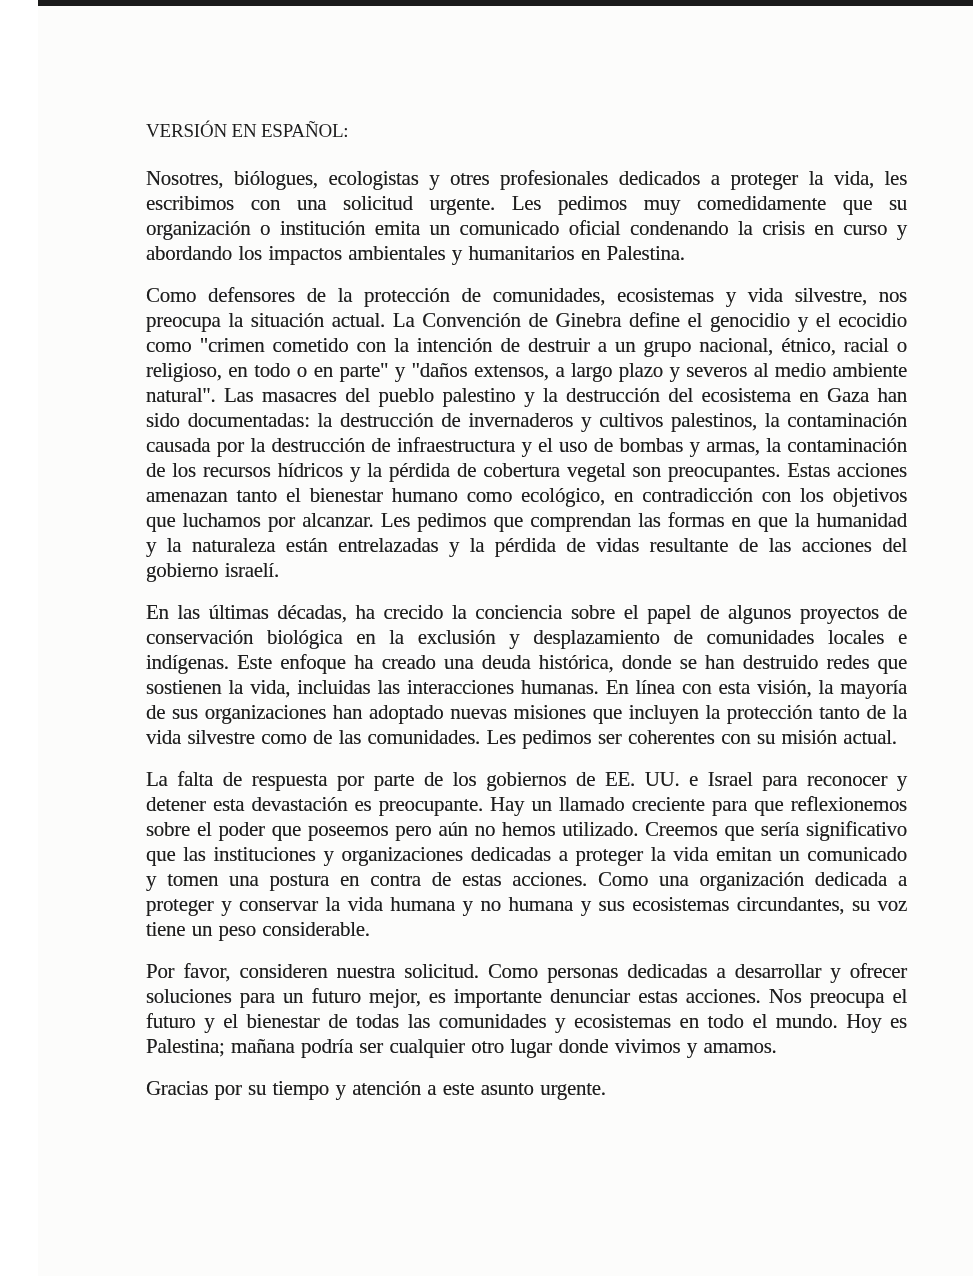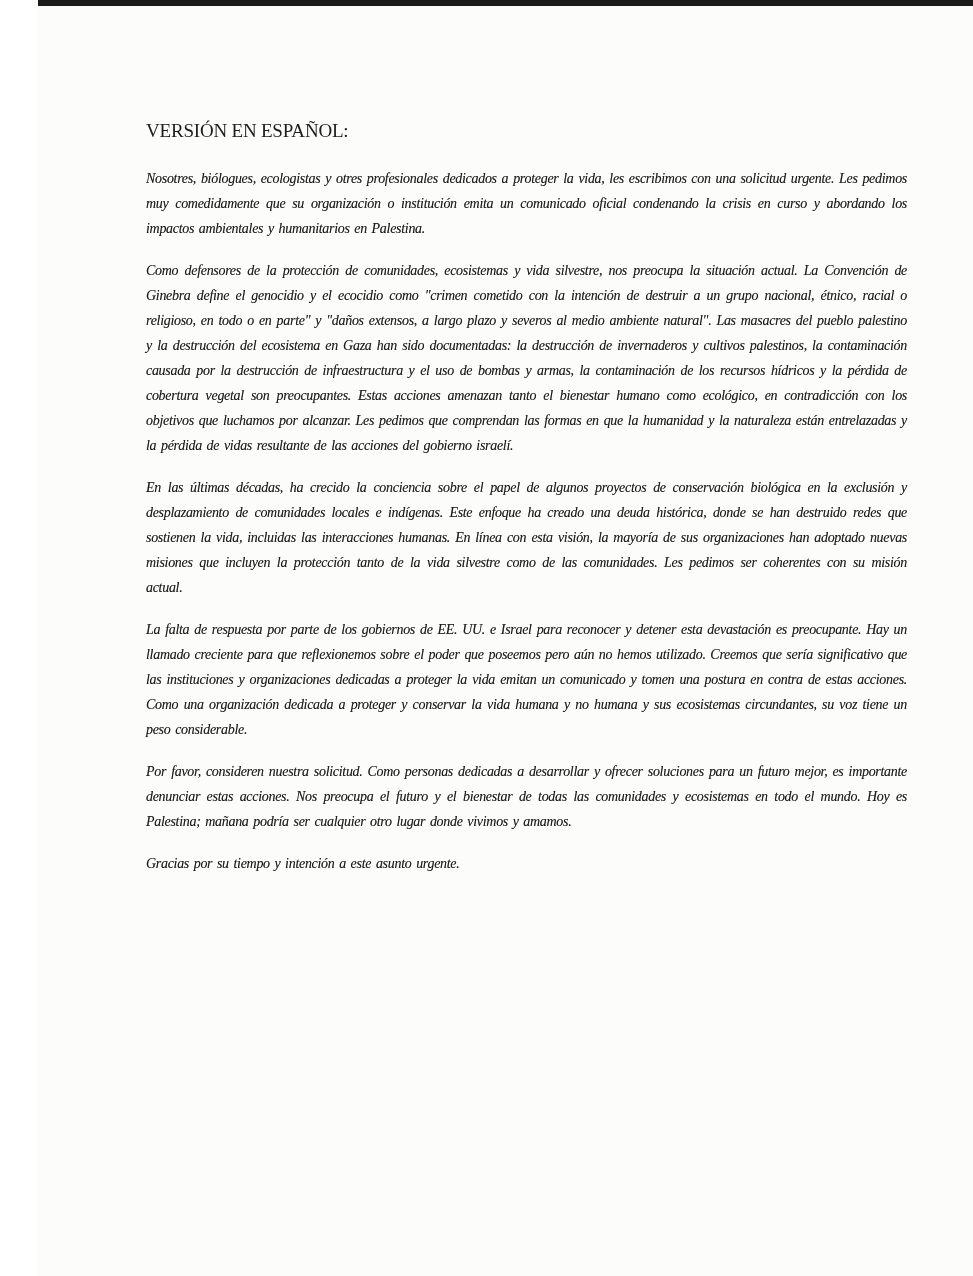--- a/index.html
+++ b/index.html
@@ -47,28 +47,27 @@
   .title {
     font-size: 20px;
     font-weight: bold;
     text-align: center;
     line-height: 28px;
     margin: 0 0 14px 0;
     letter-spacing: -0.2px;
   }
   .title .title-line { display: block; }
   .para {
-    font-size: 14px;
+    font-size: 21px;
     line-height: 25px;
     text-align: justify;
     margin: 0 0 17px 0;
     letter-spacing: -0.3px;
     word-spacing: 1.5px;
     text-shadow: 0 0 0.5px rgba(20,20,20,0.45);
-    font-style: italic;
   }
   .closing {
     text-align: left;
     margin-bottom: 0;
   }
 </style>
 </head>
 <body>
 
 <div class="page">
@@ -83,15 +82,15 @@
     <p class="para">Nosotres, biólogues, ecologistas y otres profesionales dedicados a proteger la vida, les escribimos con una solicitud urgente. Les pedimos muy comedidamente que su organización o institución emita un comunicado oficial condenando la crisis en curso y abordando los impactos ambientales y humanitarios en Palestina.</p>
 
     <p class="para">Como defensores de la protección de comunidades, ecosistemas y vida silvestre, nos preocupa la situación actual. La Convención de Ginebra define el genocidio y el ecocidio como "crimen cometido con la intención de destruir a un grupo nacional, étnico, racial o religioso, en todo o en parte" y "daños extensos, a largo plazo y severos al medio ambiente natural". Las masacres del pueblo palestino y la destrucción del ecosistema en Gaza han sido documentadas: la destrucción de invernaderos y cultivos palestinos, la contaminación causada por la destrucción de infraestructura y el uso de bombas y armas, la contaminación de los recursos hídricos y la pérdida de cobertura vegetal son preocupantes. Estas acciones amenazan tanto el bienestar humano como ecológico, en contradicción con los objetivos que luchamos por alcanzar. Les pedimos que comprendan las formas en que la humanidad y la naturaleza están entrelazadas y la pérdida de vidas resultante de las acciones del gobierno israelí.</p>
 
     <p class="para">En las últimas décadas, ha crecido la conciencia sobre el papel de algunos proyectos de conservación biológica en la exclusión y desplazamiento de comunidades locales e indígenas. Este enfoque ha creado una deuda histórica, donde se han destruido redes que sostienen la vida, incluidas las interacciones humanas. En línea con esta visión, la mayoría de sus organizaciones han adoptado nuevas misiones que incluyen la protección tanto de la vida silvestre como de las comunidades. Les pedimos ser coherentes con su misión actual.</p>
 
     <p class="para">La falta de respuesta por parte de los gobiernos de EE. UU. e Israel para reconocer y detener esta devastación es preocupante. Hay un llamado creciente para que reflexionemos sobre el poder que poseemos pero aún no hemos utilizado. Creemos que sería significativo que las instituciones y organizaciones dedicadas a proteger la vida emitan un comunicado y tomen una postura en contra de estas acciones. Como una organización dedicada a proteger y conservar la vida humana y no humana y sus ecosistemas circundantes, su voz tiene un peso considerable.</p>
 
     <p class="para">Por favor, consideren nuestra solicitud. Como personas dedicadas a desarrollar y ofrecer soluciones para un futuro mejor, es importante denunciar estas acciones. Nos preocupa el futuro y el bienestar de todas las comunidades y ecosistemas en todo el mundo. Hoy es Palestina; mañana podría ser cualquier otro lugar donde vivimos y amamos.</p>
 
-    <p class="para closing">Gracias por su tiempo y intención a este asunto urgente.</p>
+    <p class="para closing">Gracias por su tiempo y atención a este asunto urgente.</p>
   </main>
 </div>
 
 </body></html>

